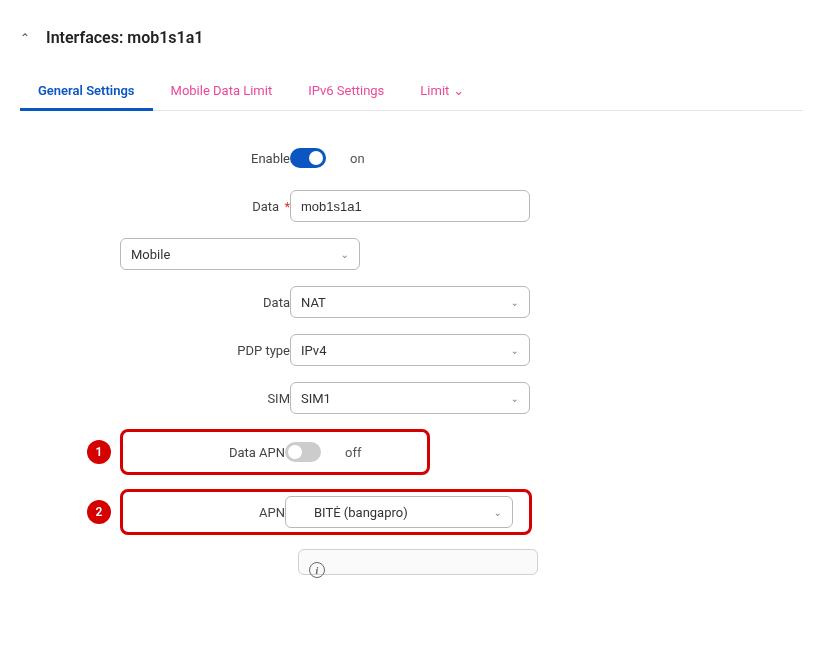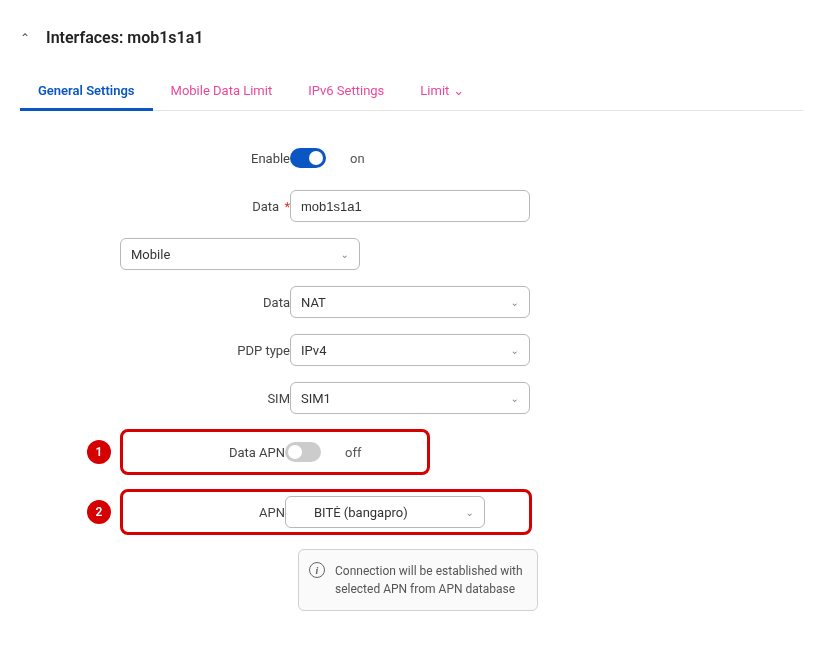--- a/index.html
+++ b/index.html
@@ -149,21 +149,21 @@
     align-items: center;
     justify-content: center;
     font-size: 12px;
     font-weight: 600;
   }
   .hl-wrap {
     position: relative;
     margin-bottom: 14px;
     margin-left: 8px;
   }
-  .select.wide { width: 200px; padding-left: 28px; }
+  .select.wide { width: 228px; padding-left: 28px; }
   .info-box {
     margin-left: 178px;
     width: 240px;
     border: 1px solid #d0d0d0;
     border-radius: 6px;
     padding: 12px 12px 12px 36px;
     position: relative;
     background: #fafafa;
     color: #555;
     font-size: 12px;
@@ -295,16 +295,15 @@
             <span>BITĖ (bangapro)</span>
             <span class="chev-down">⌄</span>
           </div>
         </div>
       </div>
     </div>
   </div>
 
   <div class="info-box">
     <div class="info-icon">i</div>
-    <span>Connection will be established with selected APN from APN database</span>
   </div>
 
 </div>
 
 </body></html>

